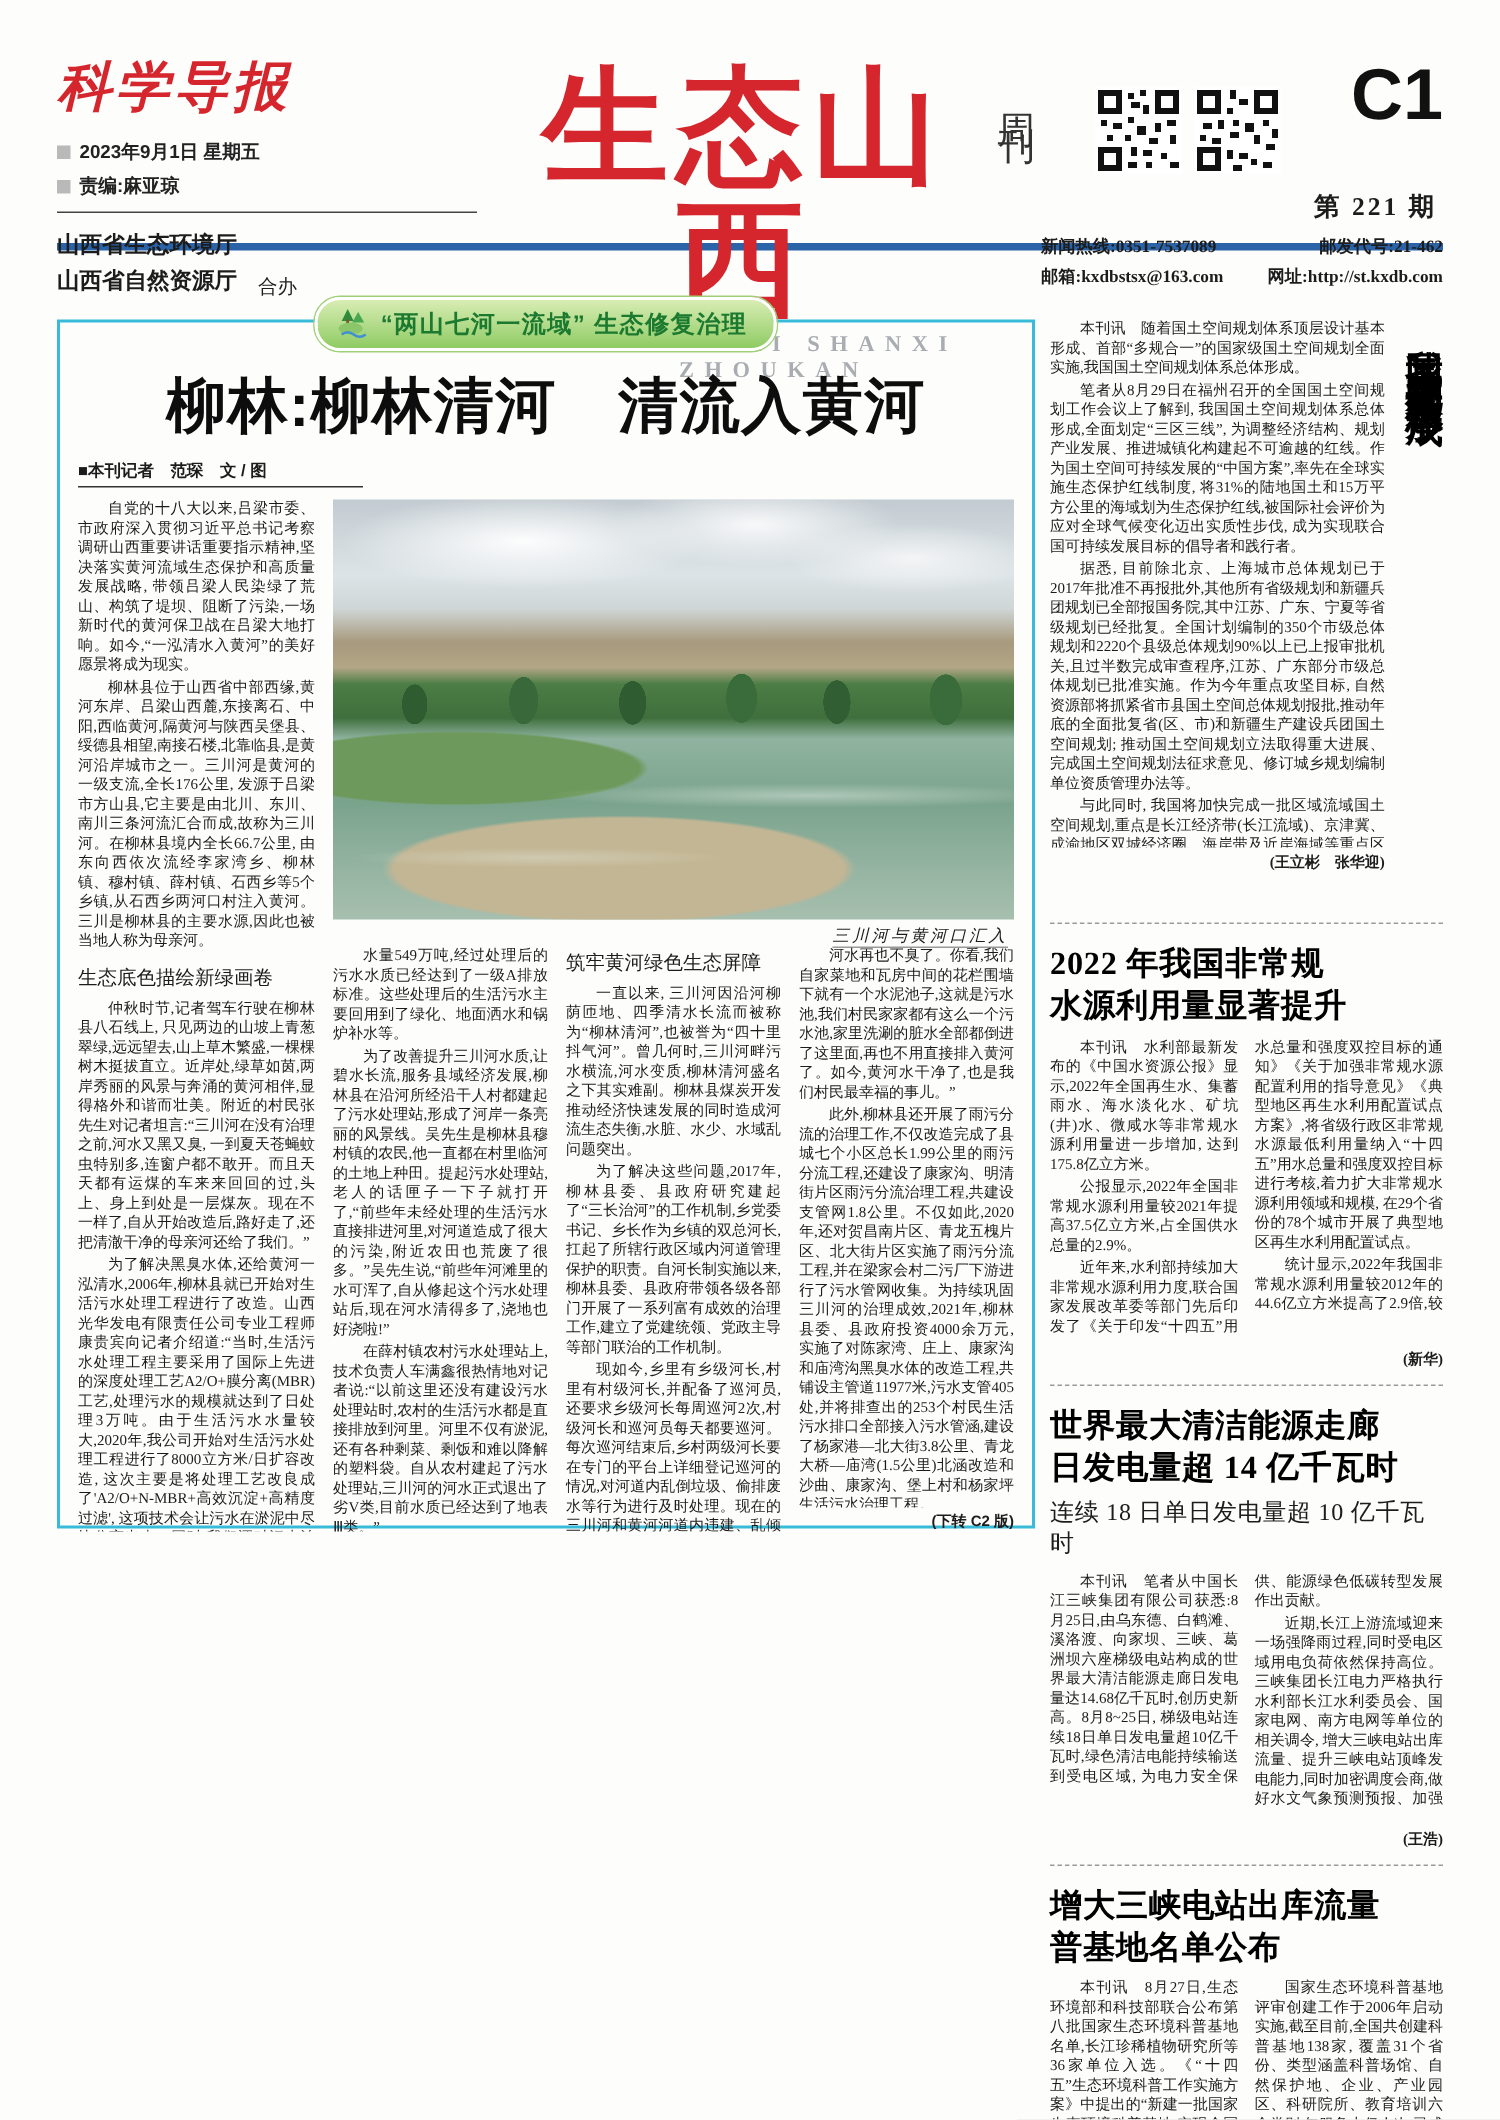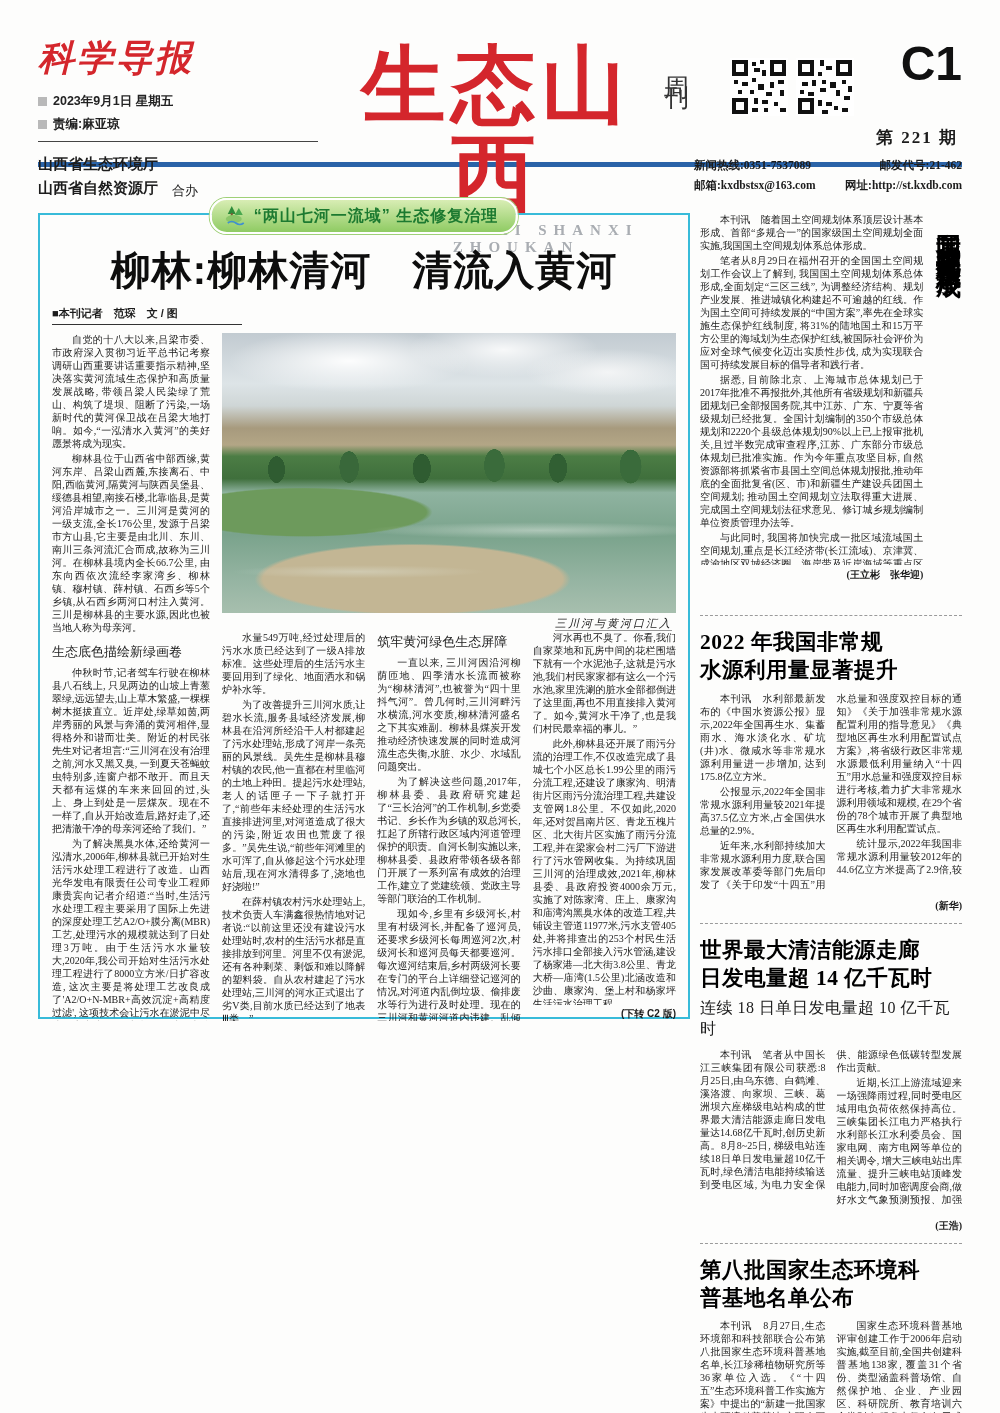--- a/index.html
+++ b/index.html
@@ -329,21 +329,21 @@
           <p>本刊讯　笔者从中国长江三峡集团有限公司获悉:8月25日,由乌东德、白鹤滩、溪洛渡、向家坝、三峡、葛洲坝六座梯级电站构成的世界最大清洁能源走廊日发电量达14.68亿千瓦时,创历史新高。8月8~25日, 梯级电站连续18日单日发电量超10亿千瓦时,绿色清洁电能持续输送到受电区域, 为电力安全保供、能源绿色低碳转型发展作出贡献。</p>
           <p>近期,长江上游流域迎来一场强降雨过程,同时受电区域用电负荷依然保持高位。三峡集团长江电力严格执行水利部长江水利委员会、国家电网、南方电网等单位的相关调令, 增大三峡电站出库流量、提升三峡电站顶峰发电能力,同时加密调度会商,做好水文气象预测预报、加强应急管理、设备设施巡检等。后续,长江电力将密切关注近期长江流域强降雨过程和受电区域供需形势变化,加强长江流域雨水情预测预报,切实做好长江防汛和能源保供工作。</p>
         </div>
         <div class="sig">(王浩)</div>
       </article>
 
       <div class="sb-divider"></div>
 
       <article>
         <h2 class="sb-title">
-          <span>第八批国家生态环境科</span><br>
+          <span>增大三峡电站出库流量</span><br>
           <span>普基地名单公布</span>
         </h2>
         <div class="two-col sb-body2 h120">
           <p>本刊讯　8月27日,生态环境部和科技部联合公布第八批国家生态环境科普基地名单,长江珍稀植物研究所等36家单位入选。《“十四五”生态环境科普工作实施方案》中提出的“新建一批国家生态环境科普基地,实现全国省级层面全覆盖”目标提前实现。</p>
           <p>国家生态环境科普基地评审创建工作于2006年启动实施,截至目前,全国共创建科普基地138家, 覆盖31个省份、类型涵盖科普场馆、自然保护地、企业、产业园区、科研院所、教育培训六个类别,年服务上亿人次,已成为展示生态环境保护科技成果与生态文明实践成就的重要场所,向公众普及生态环境科技知识、提高全民生态与科学文化素质的重要阵地。</p>
         </div>
 
       </article>
     </aside>
   </main>

